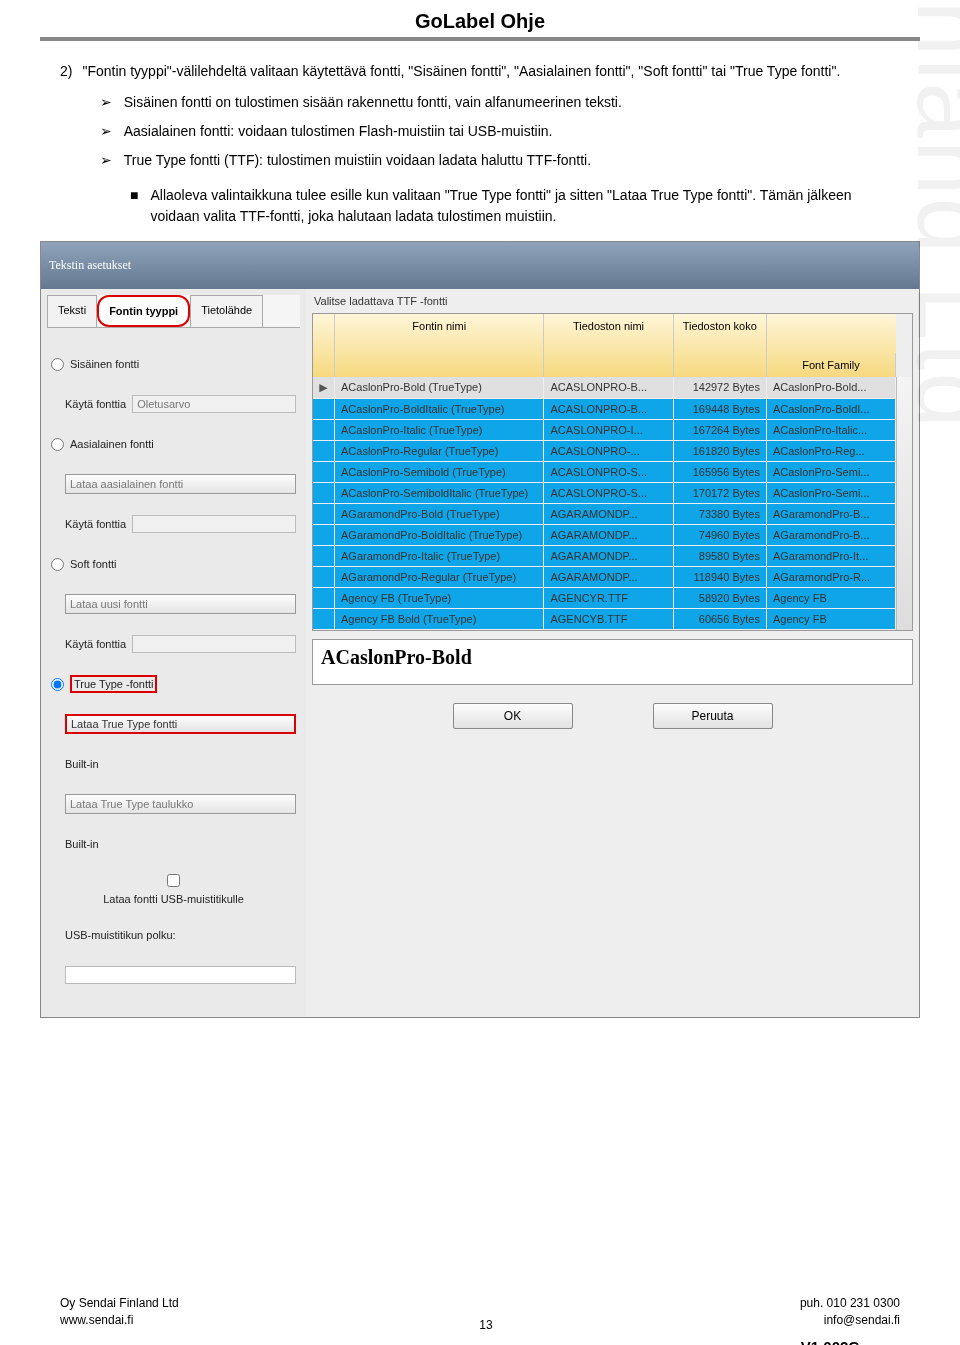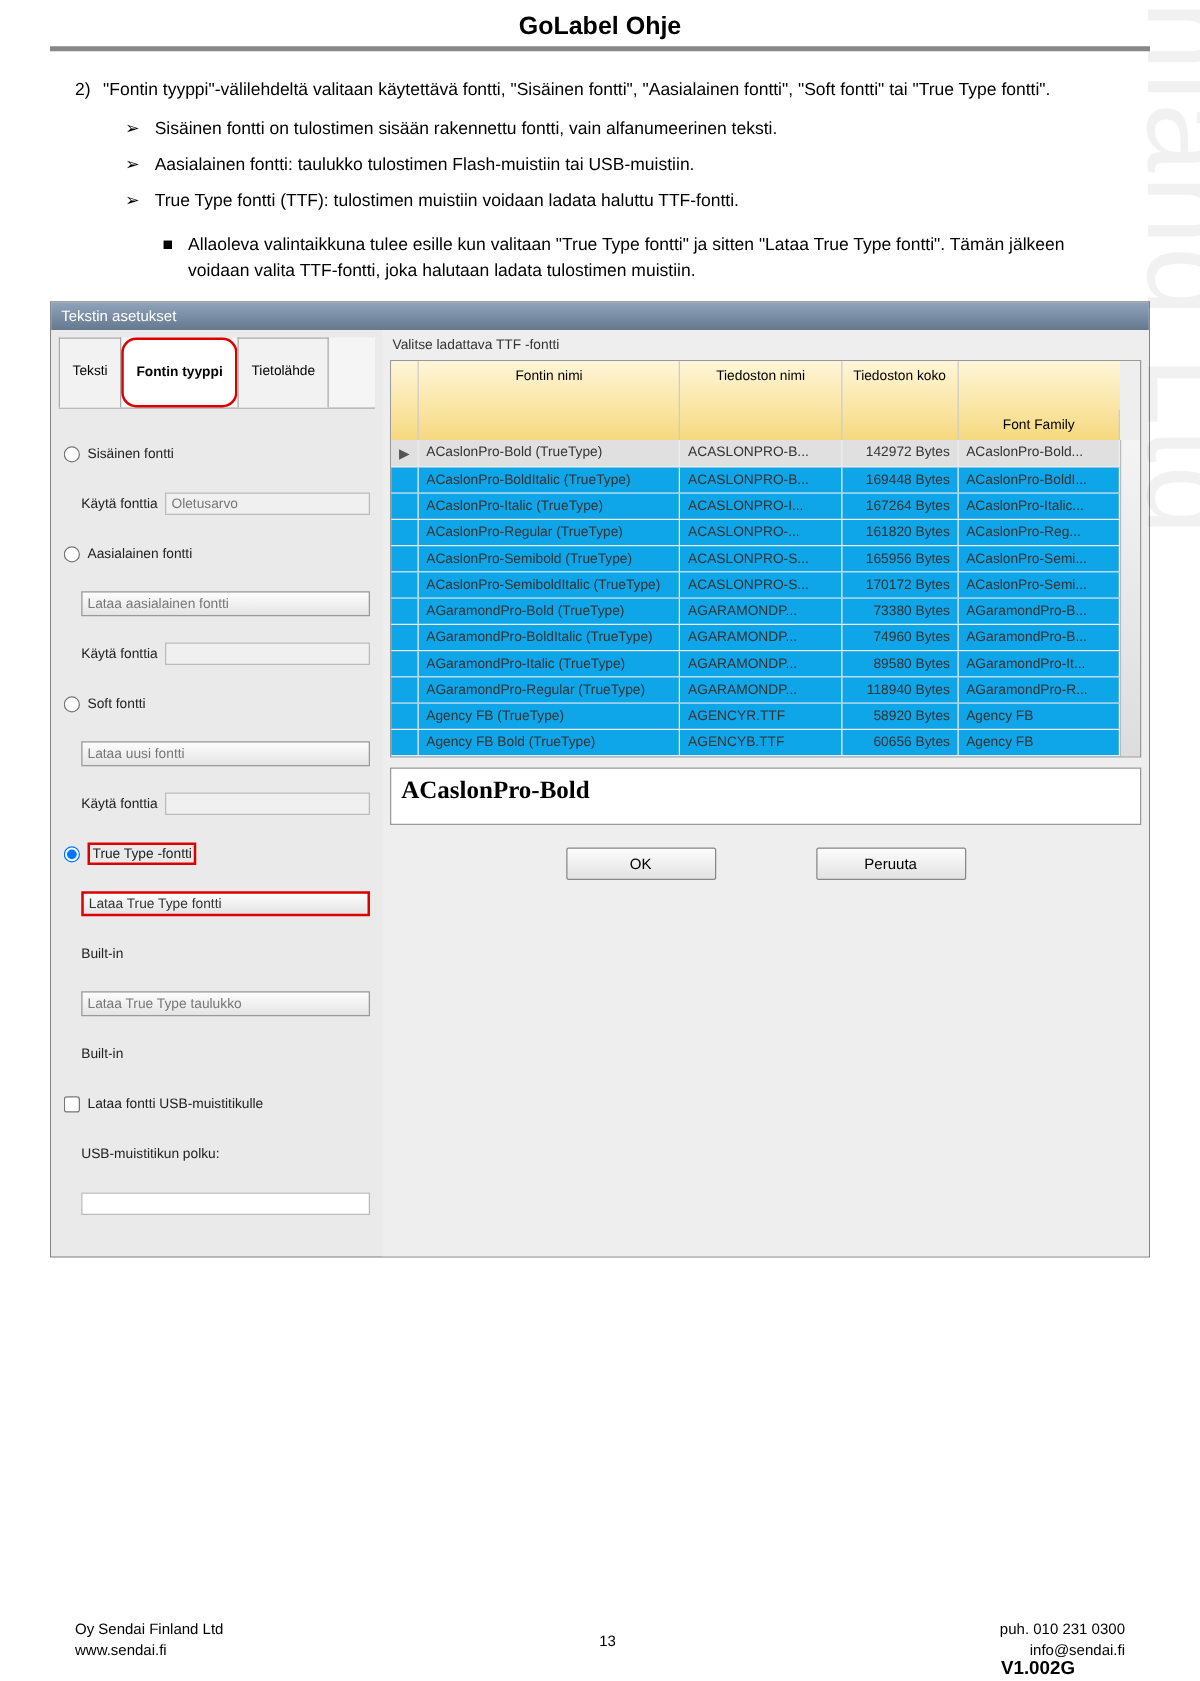--- a/index.html
+++ b/index.html
@@ -42,28 +42,29 @@
     border: 1px solid #888;
     display: flex;
     flex-direction: column;
     font-family: Tahoma, sans-serif;
     font-size: 11px;
     background: #eaeaea;
   }
   .win-title {
     background: linear-gradient(#8fa3ba, #64798f);
     color: #fff;
-    padding: 4px 8px;
+    padding: 16px 8px;
     font-size: 12px;
+    font-family: Liberation Serif, serif;
   }
   .main-pane { display: flex; background: #eaeaea; }
   .left-pane { width: 265px; padding: 6px; }
   .tabs { display: flex; gap: 0; background: #f5f5f5; border-bottom: 1px solid #aaa; }
   .tab {
-    padding: 20px 10px;
+    padding: 8px 10px;
     background: #f2f2f2;
     border: 1px solid #aaa;
     border-bottom: none;
     font-size: 11px;
   }
   .tab.active { background: #fff; font-weight: bold; border-radius: 12px; }
   .tab.red { border: 2px solid #d00; }
   .opt-group { padding: 6px 4px; }
   .opt-row { display: flex; align-items: center; gap: 6px; margin: 20px 0; min-height: 20px; }
   .opt-row input[type="radio"], .opt-row input[type="checkbox"] { margin: 0; }
@@ -134,21 +135,21 @@
     <span>"Fontin tyyppi"-välilehdeltä valitaan käytettävä fontti, "Sisäinen fontti", "Aasialainen fontti", "Soft fontti" tai "True Type fontti".</span>
   </div>
 
   <div class="bullet-list">
     <div class="row">
       <span class="arrow">➢</span>
       <span>Sisäinen fontti on tulostimen sisään rakennettu fontti, vain alfanumeerinen teksti.</span>
     </div>
     <div class="row">
       <span class="arrow">➢</span>
-      <span>Aasialainen fontti: taulukko tulostimen Flash-muistiin tai USB-muistiin.</span>
+      <span>Aasialainen fontti: voidaan tulostimen Flash-muistiin tai USB-muistiin.</span>
     </div>
     <div class="row">
       <span class="arrow">➢</span>
       <span>True Type fontti (TTF): tulostimen muistiin voidaan ladata haluttu TTF-fontti.</span>
     </div>
   </div>
 
   <div class="square-list">
     <div class="row">
       <span class="square">■</span>
@@ -211,21 +212,21 @@
         <div class="opt-row indent">
           <span class="lbl-small">Built-in</span>
         </div>
         <div class="opt-row indent">
           <div class="btnfield">Lataa True Type taulukko</div>
         </div>
         <div class="opt-row indent">
           <span class="lbl-small">Built-in</span>
         </div>
 
-        <div class="opt-row" style="margin-top:8px;">
+        <div class="opt-row" style="margin-top:8px;flex-direction:column;">
           <input type="checkbox" style="">
           <span class="lbl-small">Lataa fontti USB-muistitikulle</span>
         </div>
         <div class="opt-row indent">
           <span class="lbl-small">USB-muistitikun polku:</span>
         </div>
         <div class="opt-row indent">
           <input class="txtfield" style="background: rgb(255, 255, 255);">
         </div>
       </div>

